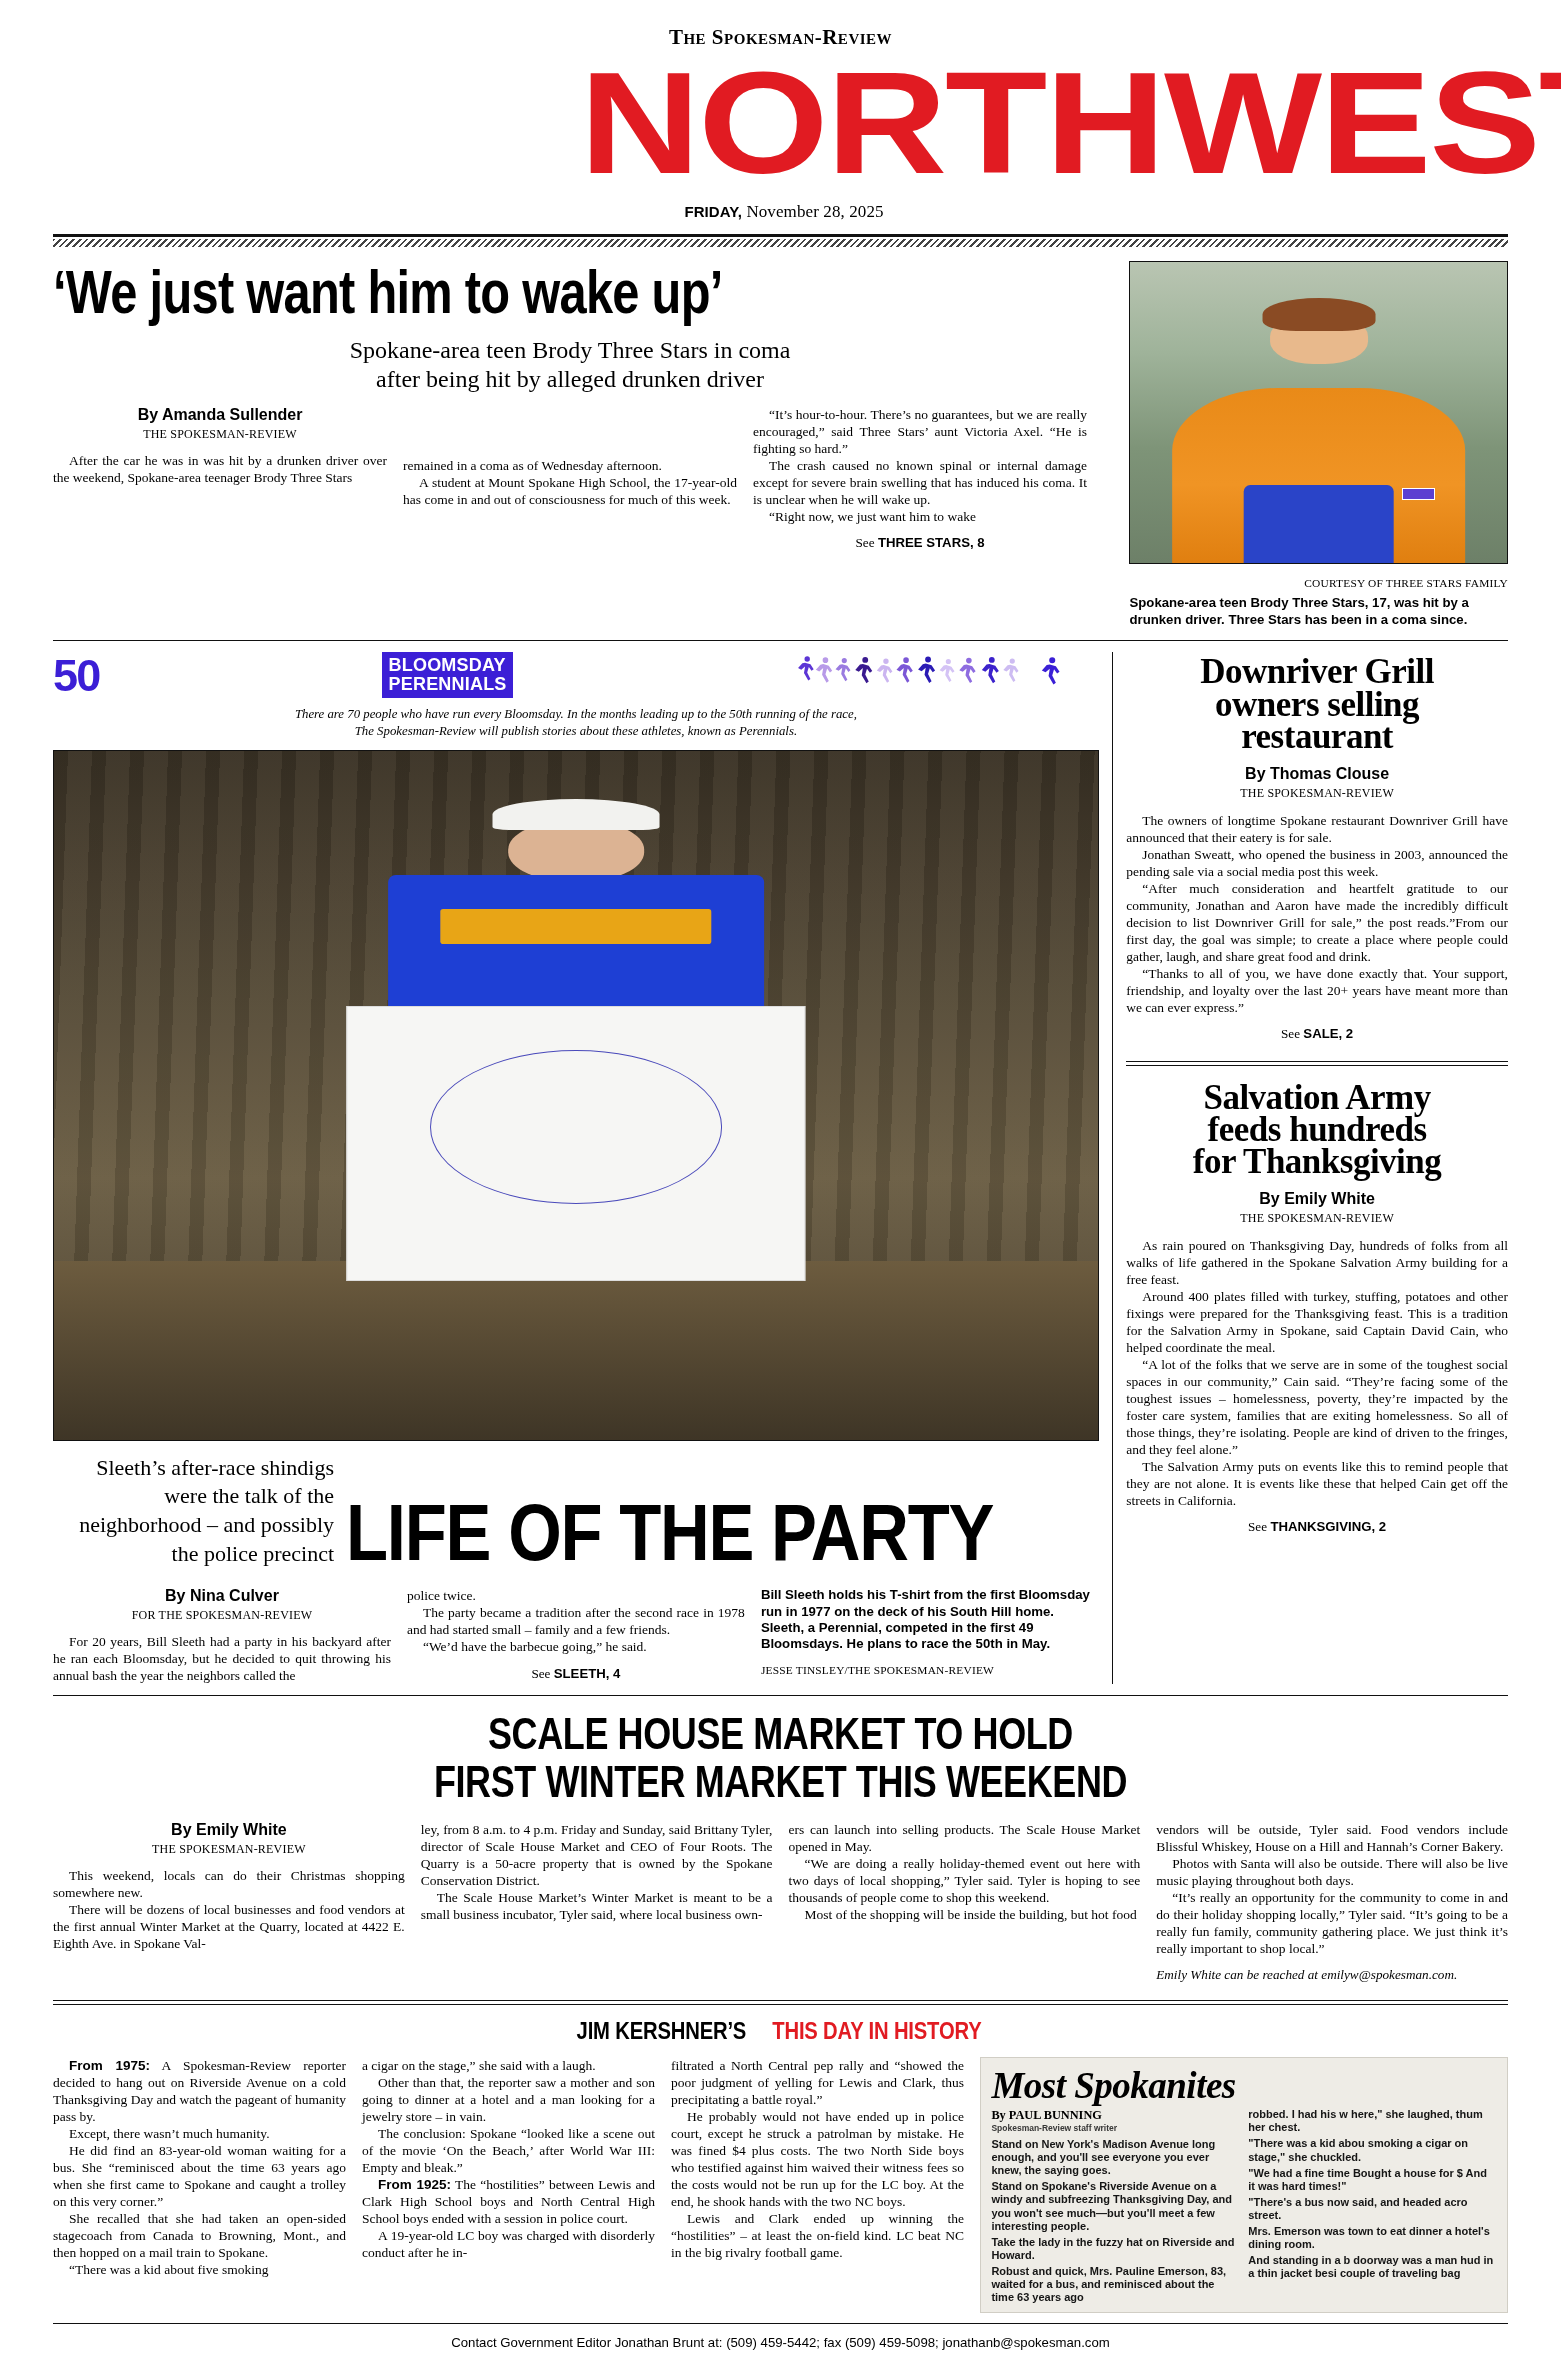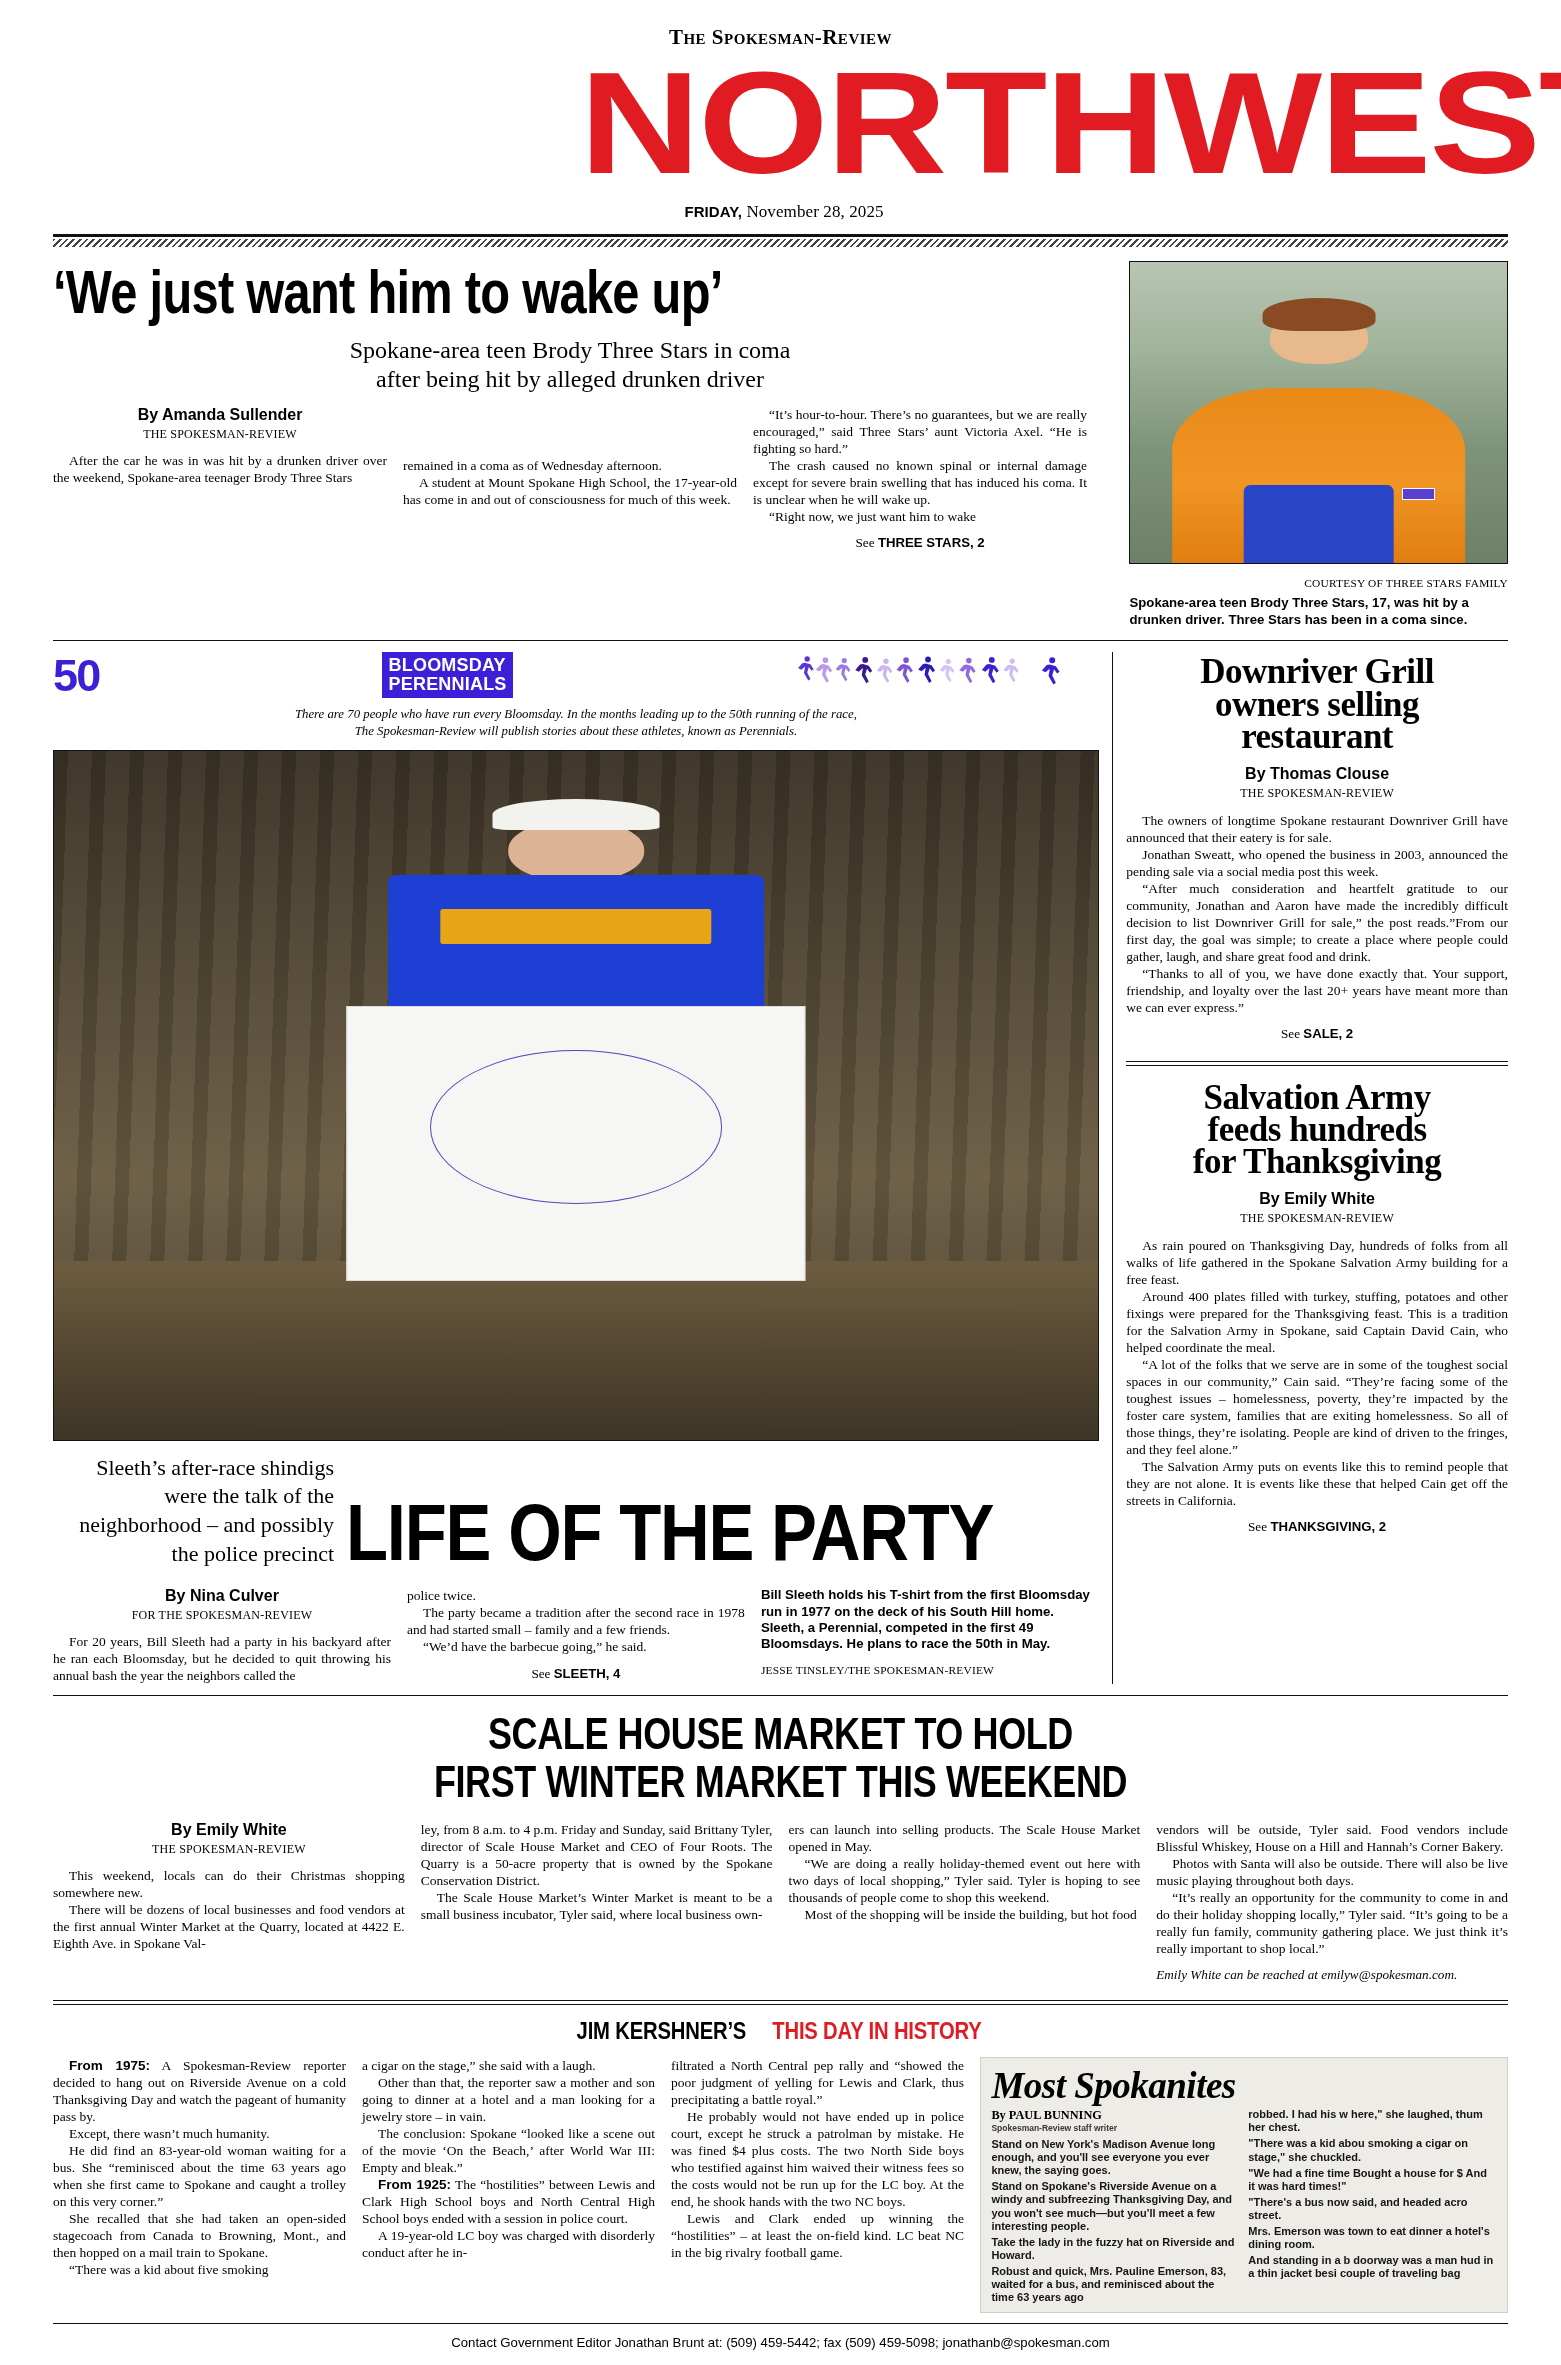--- a/index.html
+++ b/index.html
@@ -238,21 +238,21 @@
         </div>
         <div class="body-col">
           <div style="height:51px"></div>
           <p class="noind">remained in a coma as of Wednesday afternoon.</p>
           <p>A student at Mount Spokane High School, the 17-year-old has come in and out of consciousness for much of this week.</p>
         </div>
         <div class="body-col">
           <p>“It’s hour-to-hour. There’s no guarantees, but we are really encouraged,” said Three Stars’ aunt Victoria Axel. “He is fighting so hard.”</p>
           <p>The crash caused no known spinal or internal damage except for severe brain swelling that has induced his coma. It is unclear when he will wake up.</p>
           <p>“Right now, we just want him to wake</p>
-          <div class="jump"><span>See </span><b>THREE STARS, 2</b></div>
+          <div class="jump"><span>See </span><b>THREE STARS, 8</b></div>
         </div>
       </div>
     </div>
 
     <div class="top-right">
       <div class="photo" style="height:303px;background:
              radial-gradient(circle at 48% 22%, #8c5a33 0 9%, rgba(0,0,0,0) 10%),
              linear-gradient(180deg,#b9c5b2 0%, #9fb39a 30%, #7e9478 62%, #6d8068 100%);">
         <div style="position:absolute;left:50%;top:17%;width:26%;height:17%;transform:translateX(-50%);border-radius:46% 46% 44% 44%;background:#e8b98c;"></div>
         <div style="position:absolute;left:50%;top:12%;width:30%;height:11%;transform:translateX(-50%);border-radius:50% 50% 30% 30%;background:#8a4b24;"></div>

